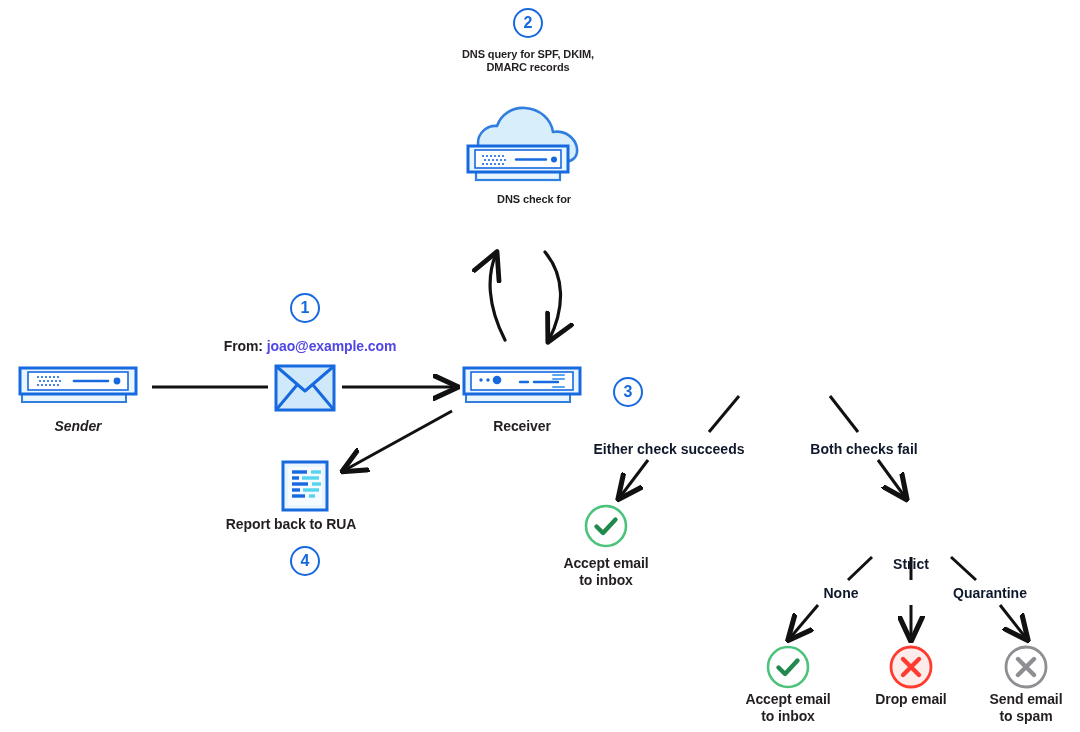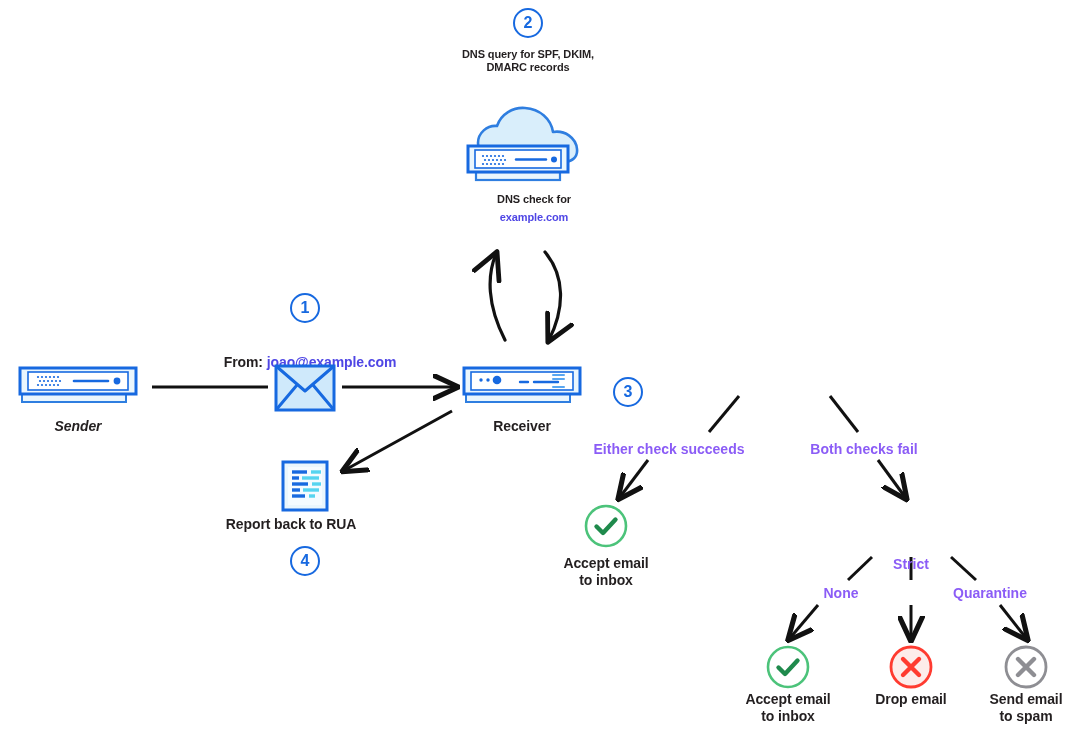--- a/index.html
+++ b/index.html
@@ -32,21 +32,21 @@
   }
   .label.t15 { font-size: 11px; }
   .label.t14 { font-size: 14px; }
 
   .link-purple { color: #4f46e5; }
 
   .branch-label {
     position: absolute;
     font-size: 14px;
     font-weight: bold;
-    color: #8b5cf6;
+    color: #0f172a;
     text-align: center;
     white-space: nowrap;
   }
 
   
   .badge {
     position: absolute;
     width: 30px;
     height: 30px;
     border: 2px solid #1769e0;
@@ -147,23 +147,22 @@
         <circle cx="29" cy="60" r="1.1"></circle>
       <circle cx="33" cy="60" r="1.1"></circle>
         <circle cx="37" cy="60" r="1.1"></circle>
         <circle cx="41" cy="60" r="1.1"></circle>
     </g>
     <line x1="54" y1="55.5" x2="84" y2="55.5" stroke="#1769e0" stroke-width="2.4" stroke-linecap="round"></line>
     <circle cx="92" cy="55.5" r="3" fill="#1769e0"></circle>
   </svg>
 
   <div class="label t15" style="left:434px; top:193px; width:200px;">DNS check for</div>
-  <div class="label t15 link-purple" style="left:434px; top:211px; width:200px;">example.com</div>
-
-  <div class="label t14" style="left:160px; top:354px; width:300px; "><span>From: </span><span class="link-purple">joao@example.com</span></div>
+
+  <div class="label t14" style="left:160px; top:338px; width:300px; "><span>From: </span><span class="link-purple">joao@example.com</span></div>
 
   <svg class="icon-svg" style="left:18px; top:366px;" width="120" height="44" viewBox="0 0 120 44">
     <rect x="4" y="28" width="104" height="8" fill="#eaf6fd" stroke="#2f7ee0" stroke-width="2"></rect>
     <rect x="2" y="2" width="116" height="26" fill="#eaf6fd" stroke="#1769e0" stroke-width="3"></rect>
     <rect x="10" y="6" width="100" height="18" fill="#ffffff" stroke="#1769e0" stroke-width="1.6"></rect>
     <g fill="#1769e0">
       <circle cx="20" cy="11" r="1.1"></circle>
         <circle cx="24" cy="11" r="1.1"></circle>
         <circle cx="28" cy="11" r="1.1"></circle>
       <circle cx="32" cy="11" r="1.1"></circle>

